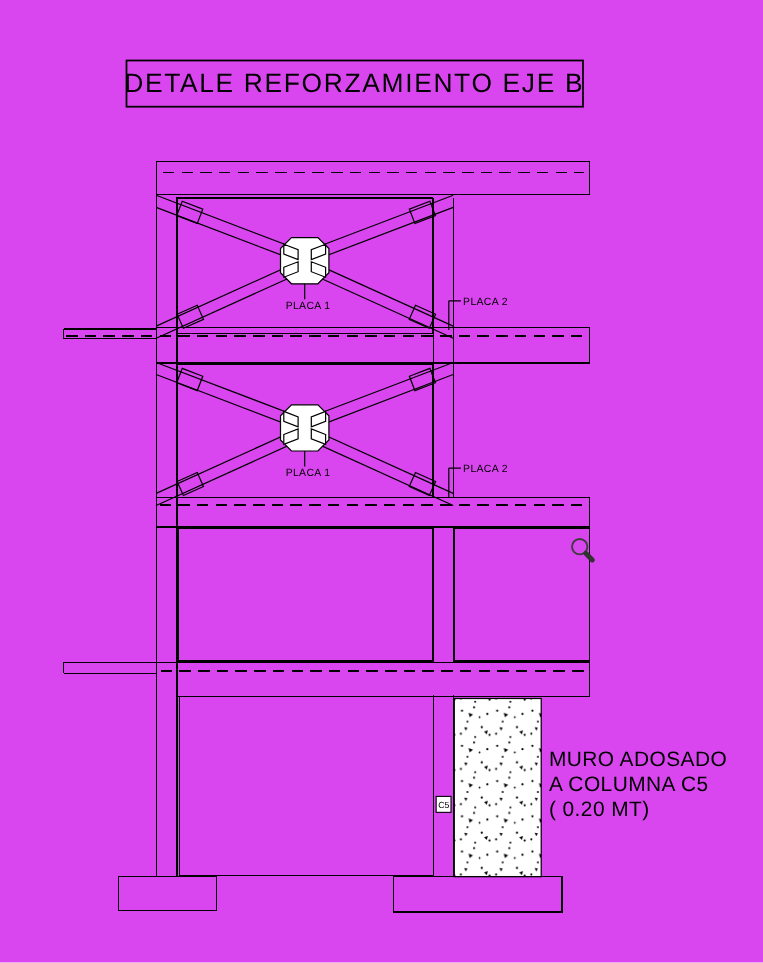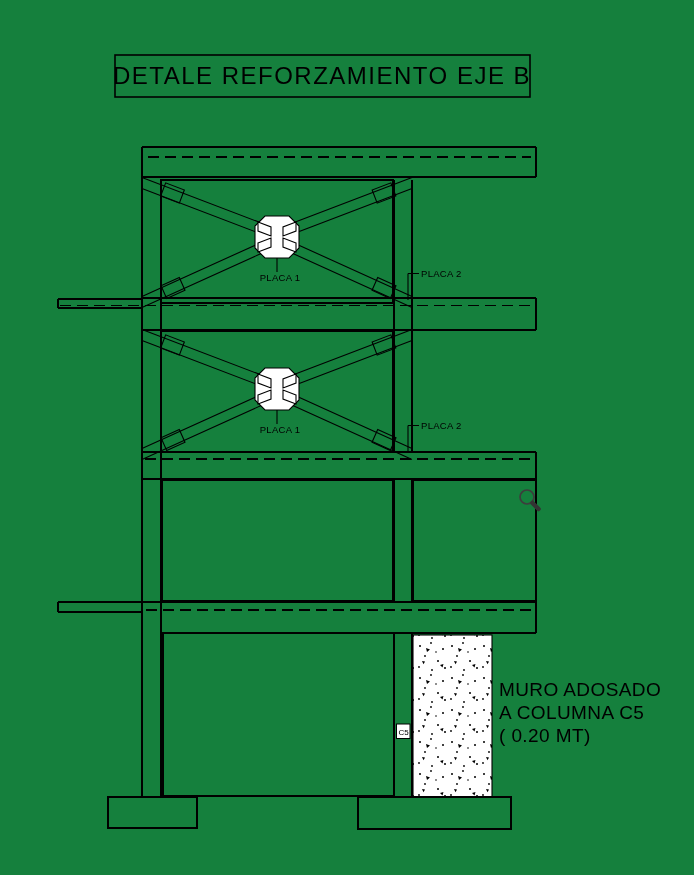--- a/index.html
+++ b/index.html
@@ -1,16 +1,16 @@
 <!DOCTYPE html>
 <html><head>
 <meta charset="utf-8">
 <style>
   html,body{margin:0;padding:0;background:#ffffff;}
-  .canvas{position:relative;width:694px;height:875px;background:#15803d;overflow:hidden;
+  .canvas{position:relative;width:694px;height:875px;background:#d946ef;overflow:hidden;
           font-family:"Liberation Sans", sans-serif;text-align:center;}
   svg text{fill:#000000;}
   .cad-title{font-size:24px;letter-spacing:1.5px;}
   .cad-note{font-size:19px;letter-spacing:0.4px;}
   .cad-small{font-size:9.5px;letter-spacing:0.3px;}
   .cad-tiny{font-size:8px;}
 </style>
 </head>
 <body>
 

